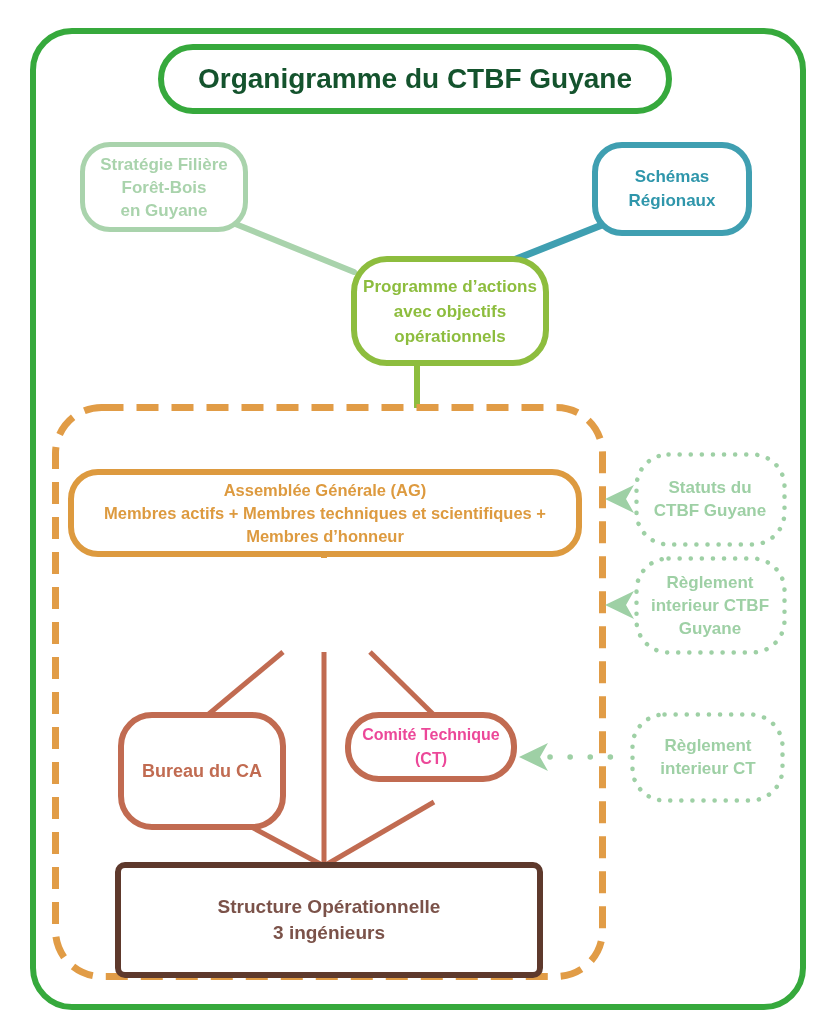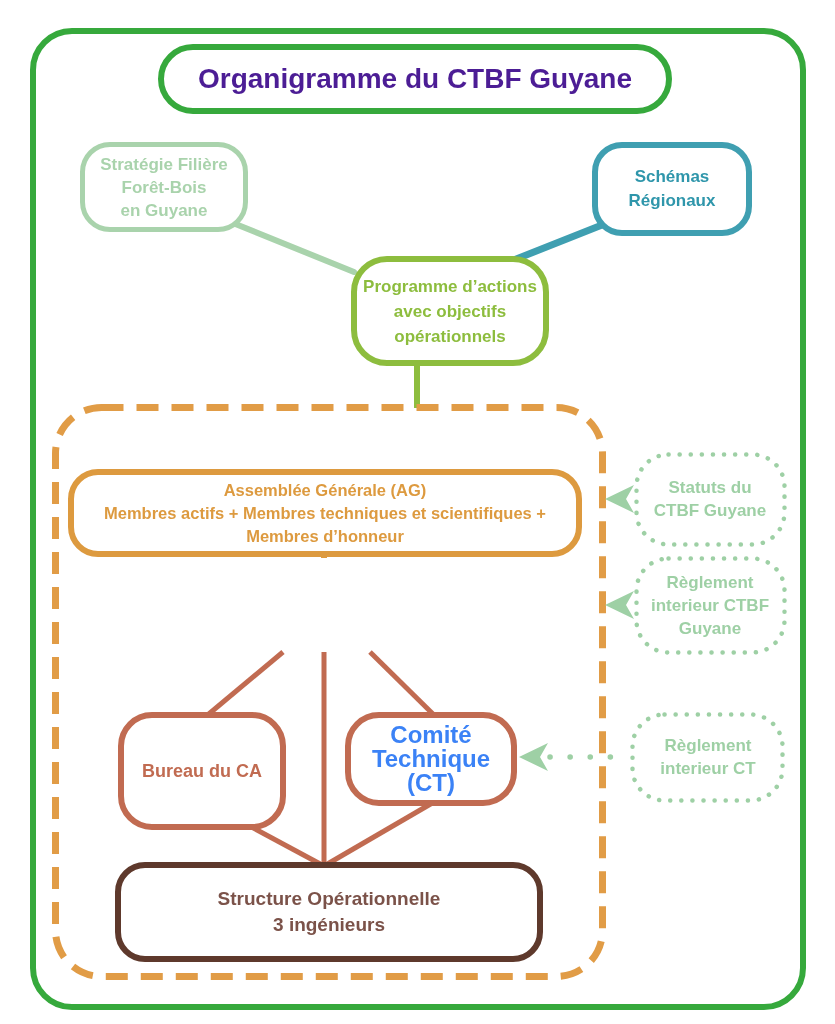--- a/index.html
+++ b/index.html
@@ -37,21 +37,21 @@
     width: 776px; height: 982px;
     border: 6px solid #36a93c;
     border-radius: 42px;
     box-sizing: border-box;
     z-index: 0;
     background: transparent;
   }
   .title-box {
     left: 158px; top: 44px; width: 514px; height: 70px;
     border: 6px solid #36a93c; border-radius: 35px;
-    color: #4c1d95; font-size: 28px;
+    color: #14532d; font-size: 28px;
   }
   .strategie {
     left: 80px; top: 142px; width: 168px; height: 90px;
     border: 5px solid #a9d3ac; border-radius: 30px;
     color: #a9d3ac; font-size: 17px; line-height: 23px;
   }
   .schemas {
     left: 592px; top: 142px; width: 160px; height: 94px;
     border: 6px solid #3f9fb1; border-radius: 30px;
     color: #2f96ab; font-size: 17px; line-height: 24px; align-items: center;
@@ -70,27 +70,27 @@
     left: 232px; top: 552px; width: 188px; height: 106px;
     border: 6px solid #c16b51; border-radius: 36px;
     color: #c16b51; font-size: 18px; line-height: 26px;
   }
   .bureau {
     left: 118px; top: 712px; width: 168px; height: 118px;
     border: 6px solid #c16b51; border-radius: 34px;
     color: #c16b51; font-size: 18px; line-height: 24px;
   }
   .comite {
-    left: 345px; top: 712px; width: 172px; height: 94px;
+    left: 345px; top: 712px; width: 172px; height: 70px;
     border: 6px solid #c16b51; border-radius: 34px;
-    color: #3b82f6; font-size: 24px; line-height: 24px;
+    color: #ec4899; font-size: 16px; line-height: 24px;
   }
   .structure {
-    left: 115px; top: 862px; width: 428px; height: 100px;
-    border: 6px solid #5e392c; border-radius: 30px;
+    left: 115px; top: 862px; width: 428px; height: 116px;
+    border: 6px solid #5e392c; border-radius: 10px;
     color: #7b5249; font-size: 19px; line-height: 26px;
   }
   .statuts {
     left: 634px; top: 452px; width: 152px; height: 94px;
     color: #9ed0a5; font-size: 17px; line-height: 23px;
   }
   .regl-ctbf {
     left: 634px; top: 556px; width: 152px; height: 98px;
     color: #9ed0a5; font-size: 17px; line-height: 23px;
   }

